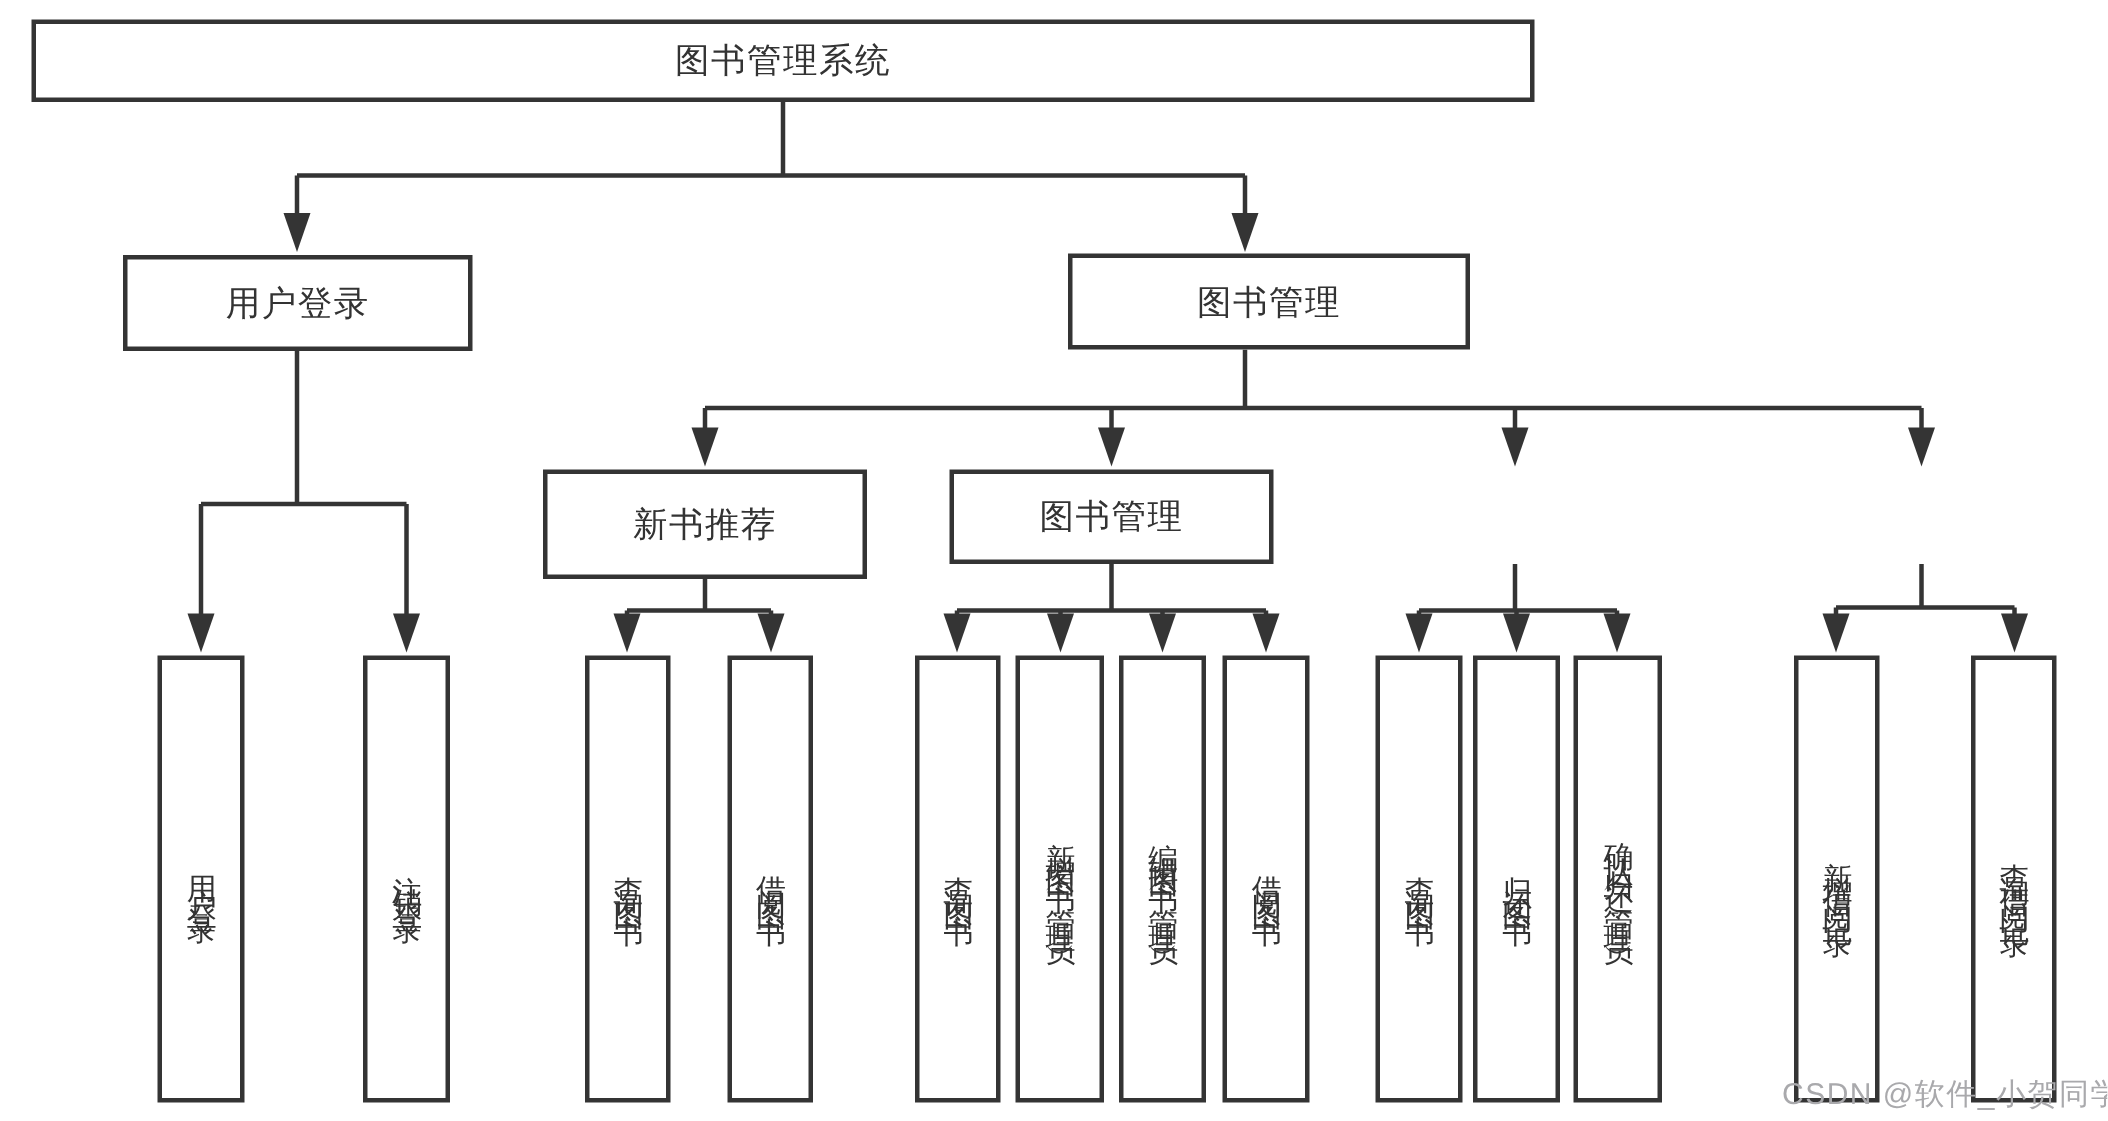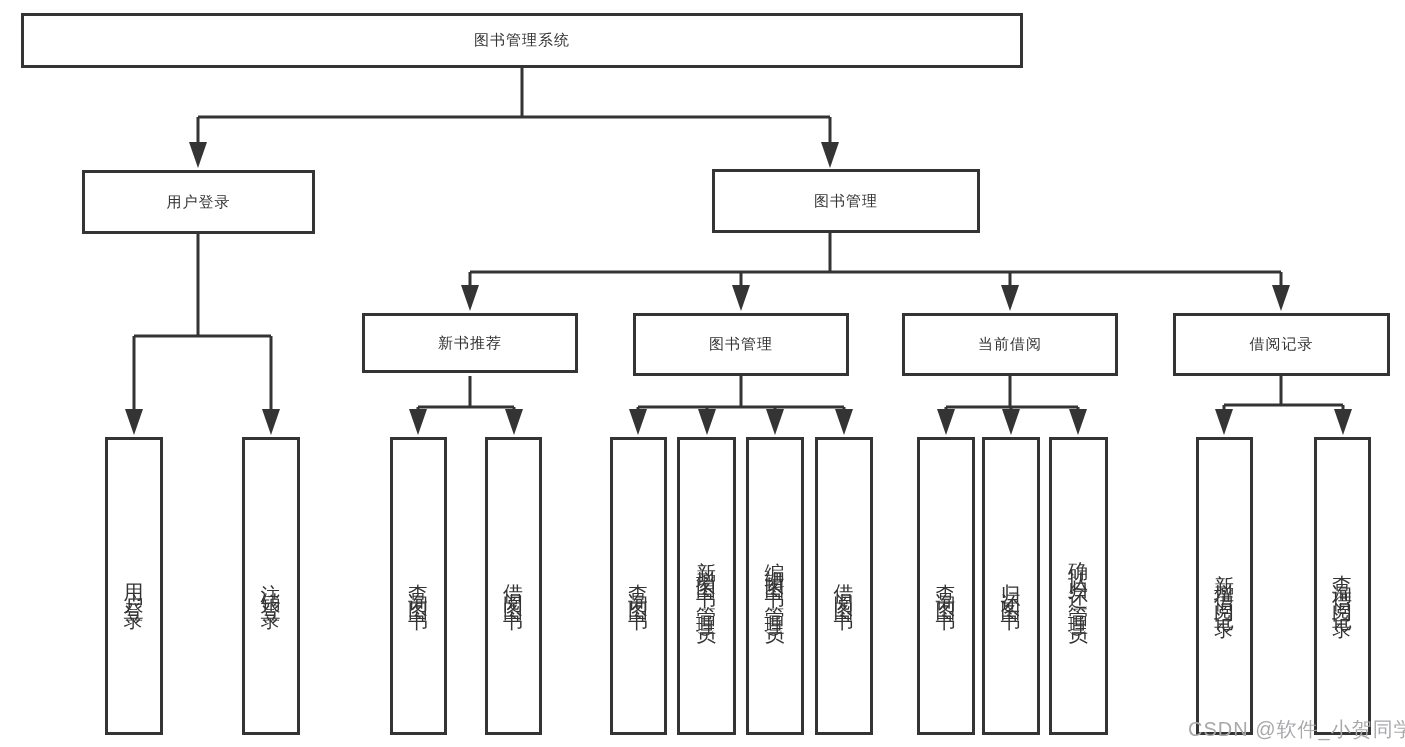--- a/index.html
+++ b/index.html
@@ -22,21 +22,21 @@
     background: #ffffff;
     border: 3px solid #343434;
     box-sizing: border-box;
     display: flex;
     align-items: center;
     justify-content: center;
     color: #333333;
     z-index: 2;
   }
   .box.h .lbl {
-    font-size: 15px;
+    font-size: 23px;
     letter-spacing: 1px;
     white-space: nowrap;
   }
   .box.v .lbl {
     writing-mode: vertical-rl;
     text-orientation: mixed;
     font-size: 20px;
     letter-spacing: 9px;
     line-height: 1;
   }
@@ -105,31 +105,25 @@
     <span class="lbl">图书管理系统</span>
   </div>
 
   <div class="box h" style="left:82px; top:170px; width:233px; height:64px;">
     <span class="lbl">用户登录</span>
   </div>
   <div class="box h" style="left:712px; top:169px; width:268px; height:64px;">
     <span class="lbl">图书管理</span>
   </div>
 
-  <div class="box h" style="left:362px; top:313px; width:216px; height:60px;">
+  <div class="box h" style="left:362px; top:313px; width:216px; height:73px;">
     <span class="lbl">新书推荐</span>
   </div>
   <div class="box h" style="left:633px; top:313px; width:216px; height:63px;">
     <span class="lbl">图书管理</span>
-  </div>
-  <div class="box h" style="left:902px; top:313px; width:216px; height:63px;">
-    <span class="lbl">当前借阅</span>
-  </div>
-  <div class="box h" style="left:1173px; top:313px; width:217px; height:63px;">
-    <span class="lbl">借阅记录</span>
   </div>
 
   <div class="box v" style="left:105px; top:437px; width:58px; height:298px;">
     <span class="lbl">用户登录</span>
   </div>
   <div class="box v" style="left:242px; top:437px; width:58px; height:298px;">
     <span class="lbl">注销登录</span>
   </div>
 
   <div class="box v" style="left:390px; top:437px; width:57px; height:298px;">

